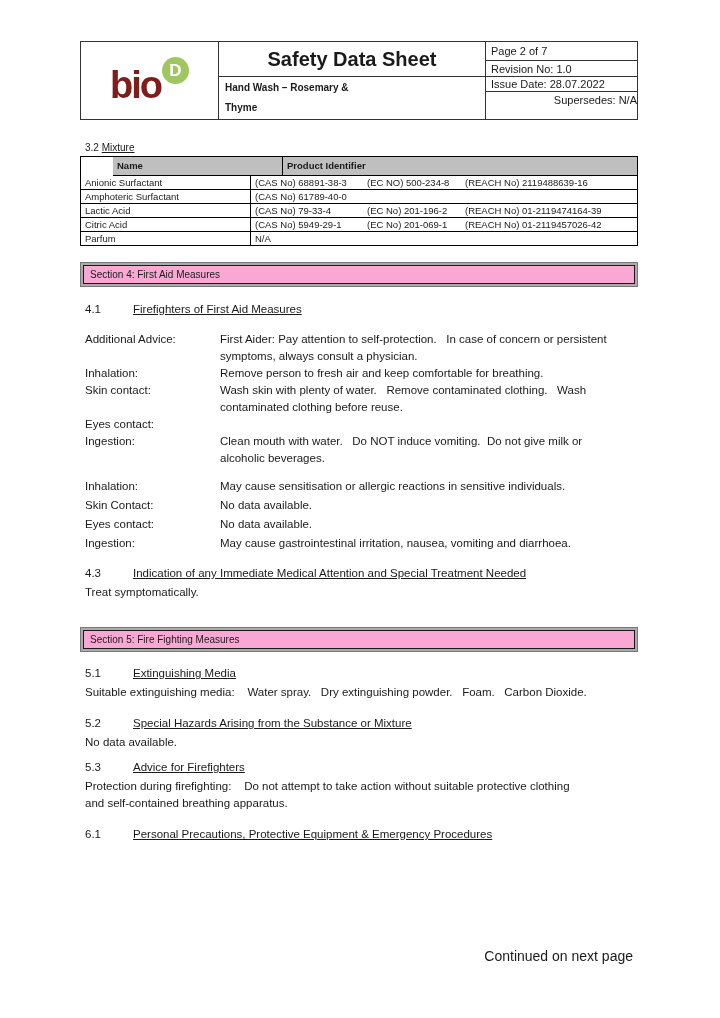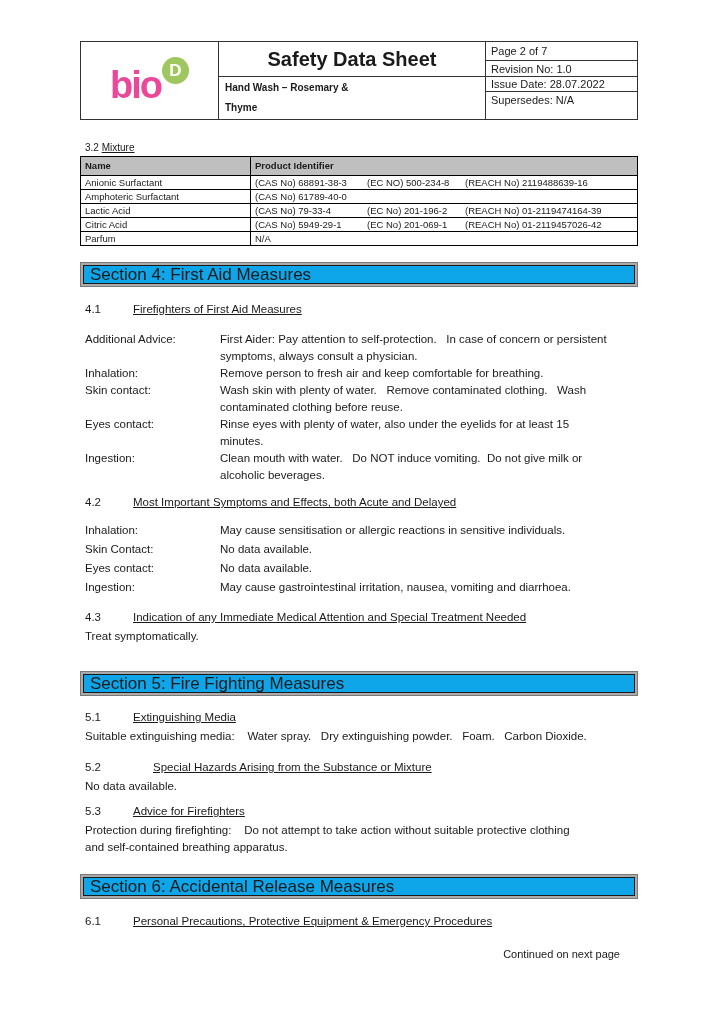--- a/index.html
+++ b/index.html
@@ -7,53 +7,53 @@
     width:720px;height:1018px;background:#ffffff;position:relative;
     font-family:"Liberation Sans",sans-serif;color:#1a1a1a;
     -webkit-font-smoothing:antialiased;
   }
   .page{position:absolute;left:80px;top:41px;width:558px;}
 
   
   .hdr{display:flex;border:1px solid #333;height:79px;box-sizing:border-box;background:#fff;}
   .hdr-logo{width:138px;border-right:1px solid #333;display:flex;align-items:center;justify-content:center;box-sizing:border-box;}
   .logo{white-space:nowrap;line-height:1;}
-  .logo-text{font-weight:bold;font-size:38px;letter-spacing:-2px;color:#ec4899;}
+  .logo-text{font-weight:bold;font-size:38px;letter-spacing:-2px;color:#7f1d1d;}
   .logo-badge{
     display:inline-block;width:27px;height:27px;border-radius:50%;
     background:#9fc65f;color:#ffffff;font-weight:bold;font-size:17px;
     text-align:center;line-height:27px;vertical-align:22px;margin-left:1px;letter-spacing:0;
   }
   .hdr-mid{width:267px;border-right:1px solid #333;display:flex;flex-direction:column;box-sizing:border-box;}
   .hdr-title{height:35px;border-bottom:1px solid #333;display:flex;align-items:center;justify-content:center;
     font-weight:bold;font-size:20px;box-sizing:border-box;}
   .hdr-sub{flex:1;font-weight:bold;font-size:10px;line-height:20px;padding:1px 0 0 6px;white-space:pre-line;}
   .hdr-info{flex:1;display:flex;flex-direction:column;font-size:11px;box-sizing:border-box;}
   .hdr-info-row{padding:1px 0 0 5px;box-sizing:border-box;}
   .hdr-info-row.r0{height:19px;border-bottom:1px solid #333;line-height:17px;}
   .hdr-info-row.r1{height:16px;border-bottom:1px solid #333;line-height:14px;}
   .hdr-info-row.r2{height:15px;border-bottom:1px solid #333;line-height:13px;}
-  .hdr-info-row.r3{flex:1;line-height:14px;}
+  .hdr-info-row.r3{flex:1;line-height:14px;text-align:right;}
 
   
   .h-mix{margin:22px 0 0 5px;font-size:10px;}
   .u{text-decoration:underline;}
   .mix-table{margin-top:3px;border:1px solid #000;border-bottom:none;font-size:9.5px;}
   .mix-row{display:flex;border-bottom:1px solid #000;}
   .mix-name{width:170px;border-right:1px solid #000;padding:1px 0 1px 4px;box-sizing:border-box;flex-shrink:0;}
   .mix-prod{flex:1;display:flex;padding:1px 16px 1px 4px;box-sizing:border-box;}
-  .mix-head{background:#bfbfbf;font-weight:bold;}
+  .mix-head{background:#bfbfbf;font-weight:bold;margin-left:32px;}
   .mix-head .mix-name,.mix-head .mix-prod{padding-top:3px;padding-bottom:4px;}
   .mix-row .cas{width:112px;flex-shrink:0;}
   .mix-row .ec{width:98px;flex-shrink:0;}
   .mix-row .reach{flex:1;}
 
   
   .bar{background:#ababab;border:1px solid #787878;padding:2px;box-sizing:border-box;}
-  .bar-inner{background:#0ea5e9;border:1px solid #1a1a1a;font-size:17px;line-height:13px;padding:2px 0 2px 6px;}
+  .bar-inner{background:#f9a8d4;border:1px solid #1a1a1a;font-size:10px;line-height:13px;padding:2px 0 2px 6px;}
 
   
   .sub{margin-left:5px;font-size:11.5px;line-height:17px;display:flex;}
   .sub .num{width:48px;flex-shrink:0;}
   .para{margin-left:5px;font-size:11.5px;line-height:17px;white-space:pre-wrap;}
   .kv{margin-left:5px;font-size:11.5px;}
   .kv-row{display:flex;line-height:17px;}
   .kv-row.wide{line-height:19px;}
   .kv-label{width:135px;flex-shrink:0;}
   .kv-val{flex:1;white-space:pre-wrap;}
@@ -61,28 +61,28 @@
   .mt-bar4{margin-top:16px;}
   .mt-sub41{margin-top:14px;}
   .mt-kv1{margin-top:13px;}
   .mt-sub42{margin-top:10px;}
   .mt-kv2{margin-top:10px;}
   .mt-sub43{margin-top:12px;}
   .mt-p43{margin-top:2px;}
   .mt-bar5{margin-top:26px;}
   .mt-sub51{margin-top:13px;}
   .mt-p51{margin-top:2px;}
-  .mt-sub52{margin-top:14px;gap:20px;}
+  .mt-sub52{margin-top:14px;}
   .mt-p52{margin-top:2px;}
   .mt-sub53{margin-top:8px;}
   .mt-p53{margin-top:2px;}
   .mt-bar6{margin-top:18px;}
   .mt-sub61{margin-top:14px;}
 
-  .footer-note{position:absolute;right:100px;top:948px;font-size:11px;}
+  .footer-note{position:absolute;right:87px;top:948px;font-size:14px;}
 </style>
 </head>
 <body>
 
 <div class="page">
 
   <div class="hdr">
     <div class="hdr-logo">
       <div class="logo">
         <span class="logo-text">bio</span><span class="logo-badge">D</span>
@@ -169,34 +169,28 @@
       <span class="kv-label">Inhalation:</span>
       <span class="kv-val">Remove person to fresh air and keep comfortable for breathing.</span>
     </div>
     <div class="kv-row">
       <span class="kv-label">Skin contact:</span>
       <span class="kv-val">Wash skin with plenty of water.   Remove contaminated clothing.   Wash
 contaminated clothing before reuse.</span>
     </div>
     <div class="kv-row">
       <span class="kv-label">Eyes contact:</span>
-      <span class="kv-val">Rinse eyes with plenty of water, also under the eyelids for at least 15
-minutes.</span>
     </div>
     <div class="kv-row">
       <span class="kv-label">Ingestion:</span>
       <span class="kv-val">Clean mouth with water.   Do NOT induce vomiting.  Do not give milk or
 alcoholic beverages.</span>
     </div>
   </div>
 
-  <div class="sub mt-sub42">
-    <span class="num">4.2</span>
-    <span class="u">Most Important Symptoms and Effects, both Acute and Delayed</span>
-  </div>
 
   <div class="kv mt-kv2">
     <div class="kv-row wide">
       <span class="kv-label">Inhalation:</span>
       <span class="kv-val">May cause sensitisation or allergic reactions in sensitive individuals.</span>
     </div>
     <div class="kv-row wide">
       <span class="kv-label">Skin Contact:</span>
       <span class="kv-val">No data available.</span>
     </div>
@@ -232,23 +226,20 @@
   </div>
   <div class="para mt-p52">No data available.</div>
 
   <div class="sub mt-sub53">
     <span class="num">5.3</span>
     <span class="u">Advice for Firefighters</span>
   </div>
   <div class="para mt-p53">Protection during firefighting:    Do not attempt to take action without suitable protective clothing
 and self-contained breathing apparatus.</div>
 
-  <div class="bar mt-bar6">
-    <div class="bar-inner">Section 6: Accidental Release Measures</div>
-  </div>
 
   <div class="sub mt-sub61">
     <span class="num">6.1</span>
     <span class="u">Personal Precautions, Protective Equipment &amp; Emergency Procedures</span>
   </div>
 
 </div>
 
 <div class="footer-note">Continued on next page</div>
 

